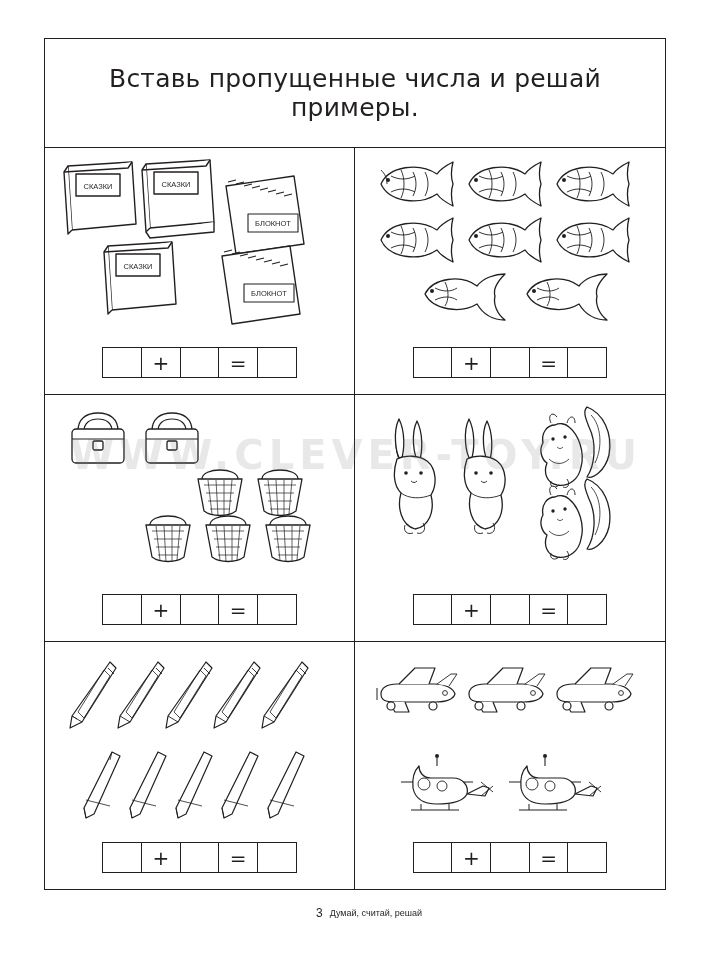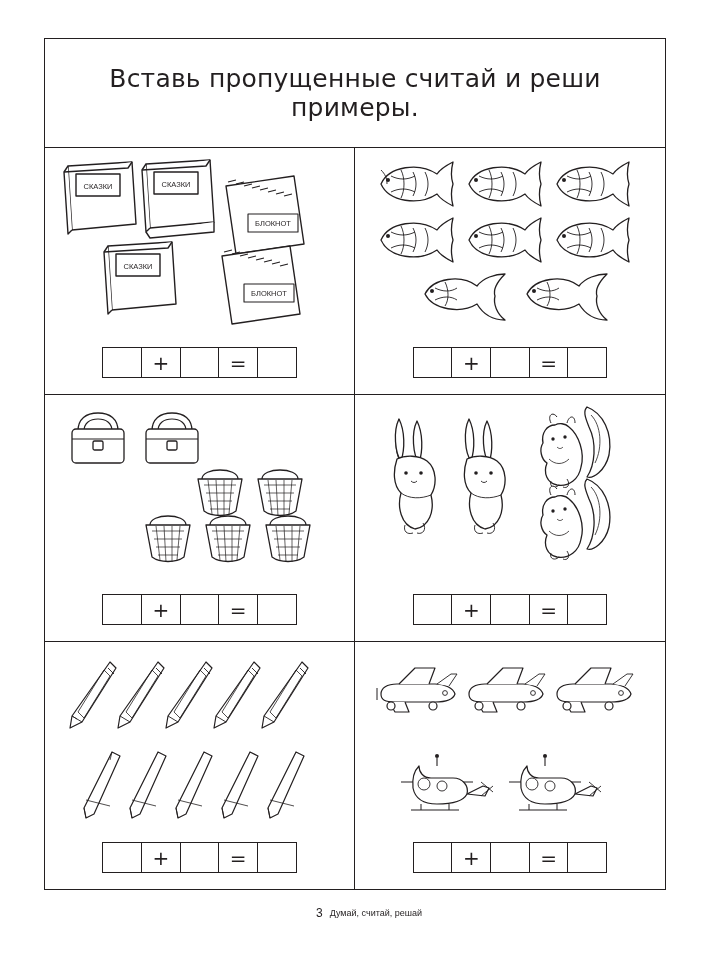--- a/index.html
+++ b/index.html
@@ -126,21 +126,21 @@
   }
 </style>
 </head>
 <body>
 
 <div class="page">
 
   <div class="worksheet">
 
     <div class="title-bar">
-      <div class="title">Вставь пропущенные считай и реши примеры.</div>
+      <div class="title">Вставь пропущенные числа и решай примеры.</div>
     </div>
 
     <div class="grid">
 
       <div class="cell col1 row1">
         <div class="art">
           <svg width="300" height="190" viewBox="0 0 300 190">
             <g fill="#fff" stroke="#231f20" stroke-width="1.4" stroke-linejoin="round">
 
               <g>
@@ -515,18 +515,19 @@
           <div class="eqbox op">+</div>
           <div class="eqbox"></div>
           <div class="eqbox op">=</div>
           <div class="eqbox"></div>
         </div>
       </div>
 
     </div>
   </div>
 
+  <div class="watermark">WWW.CLEVER-TOY.RU</div>
 
   <div class="footer">
     <span class="pg">3</span><span>Думай, считай, решай</span>
   </div>
 
 </div>
 
 </body></html>

